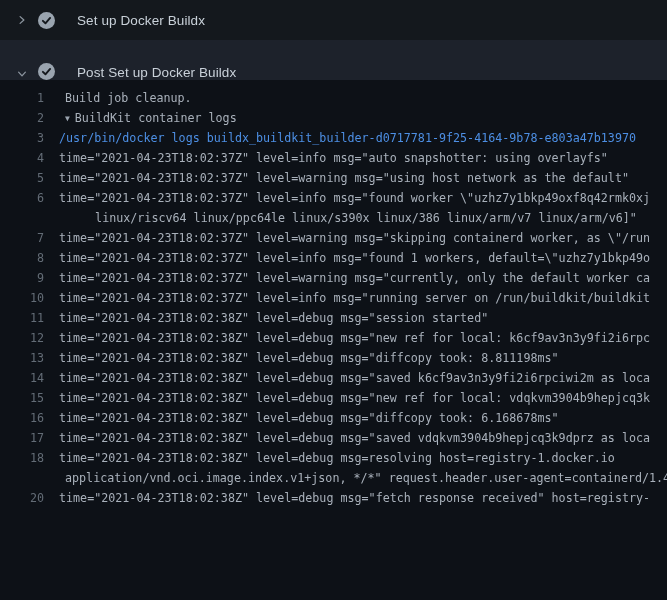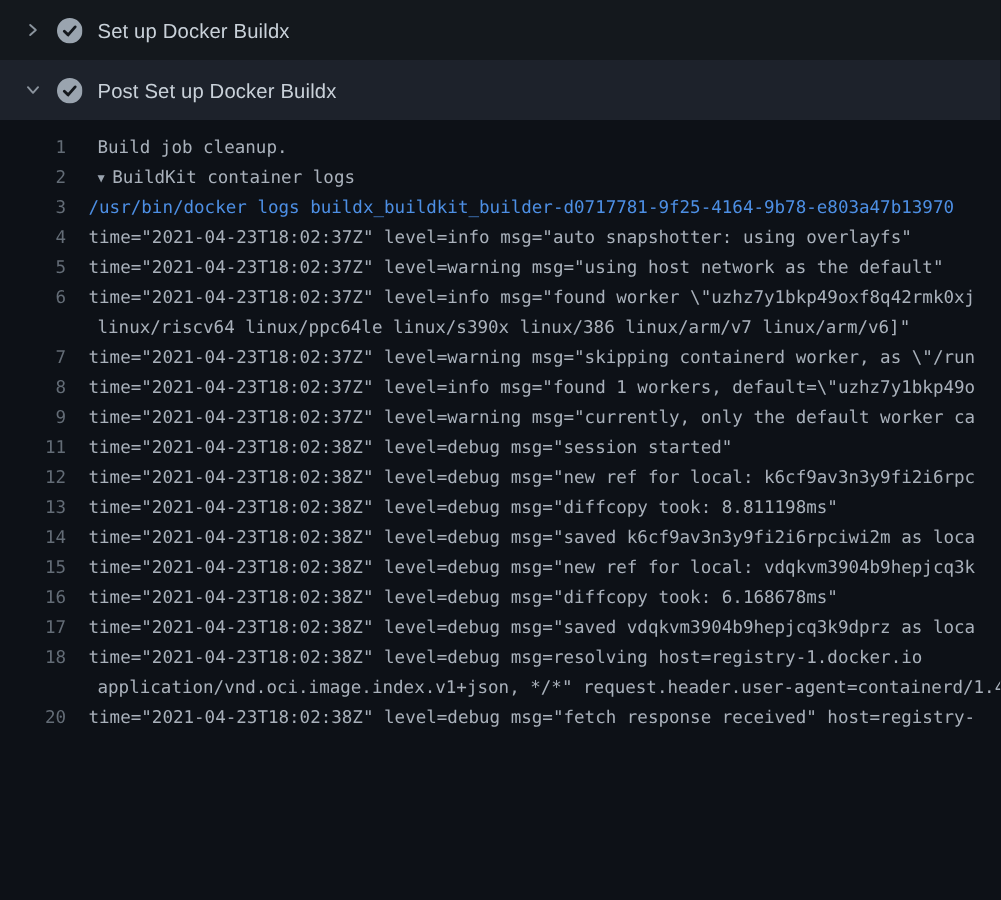--- a/index.html
+++ b/index.html
@@ -9,54 +9,54 @@
     font-family: "Liberation Sans", sans-serif;
   }
   .viewer { width: 667px; height: 600px; display: flex; flex-direction: column; }
 
   
   .steps { background: #14181d; }
   .step-header {
     height: 40px; display: flex; align-items: center;
     cursor: pointer; user-select: none;
   }
-  .step-header.expanded { background: #1d222b; }
+  .step-header.expanded { background: #1d222b; align-items: flex-end; }
   .chev {
     width: 24px; margin-left: 10px; display: flex; align-items: center; justify-content: center;
     flex: 0 0 24px;
   }
   .chev svg { display: block; transition: transform .1s; }
   .step-header.expanded .chev svg { transform: rotate(90deg); }
   .check {
     width: 17px; height: 17px; margin-left: 4px; flex: 0 0 17px;
     display: flex; align-items: center; justify-content: center;
   }
   .step-title {
-    margin-left: 10px; color: #c9d1d9; font-size: 13.5px; letter-spacing: .1px;
+    margin-left: 22px; color: #c9d1d9; font-size: 13.5px; letter-spacing: .1px;
     white-space: nowrap;
   }
 
   
   .log {
     background: #0d1117; flex: 1 1 auto; overflow: hidden;
     padding-top: 8px;
     font-family: "DejaVu Sans Mono", "Liberation Mono", monospace;
     font-size: 11.7px; line-height: 20px;
   }
   .log-line { display: flex; height: 20px; white-space: pre; }
   .log-line .num {
     flex: 0 0 44px; text-align: right; color: #636c76; user-select: none;
     cursor: pointer;
   }
   .log-line .content {
     color: #a9b1bb; overflow: hidden; white-space: pre;
     padding-left: 21px; flex: 1 1 auto;
   }
   .log-line.child .content { padding-left: 15px; }
-  .log-line.cont  .content { padding-left: 21px; }
+  .log-line.cont  .content { padding-left: 21px; text-align: center; }
   .log-line .content.command { color: #4d8fe4; }
   .group-toggle {
     display: inline-block; color: #9aa4af; font-size: 8px;
     vertical-align: 1px; margin-right: 5px; cursor: pointer;
   }
 </style>
 </head>
 <body>
 
 <div class="viewer">
@@ -137,20 +137,24 @@
   <div class="log-line child">
     <span class="num">8</span>
     <span class="content"><span>time="2021-04-23T18:02:37Z" level=info msg="found 1 workers, default=\"uzhz7y1bkp49o</span></span>
   </div>
 
   <div class="log-line child">
     <span class="num">9</span>
     <span class="content"><span>time="2021-04-23T18:02:37Z" level=warning msg="currently, only the default worker ca</span></span>
   </div>
 
+  <div class="log-line child">
+    <span class="num">10</span>
+    <span class="content"><span>time="2021-04-23T18:02:37Z" level=info msg="running server on /run/buildkit/buildkit</span></span>
+  </div>
 
   <div class="log-line child">
     <span class="num">11</span>
     <span class="content"><span>time="2021-04-23T18:02:38Z" level=debug msg="session started"</span></span>
   </div>
 
   <div class="log-line child">
     <span class="num">12</span>
     <span class="content"><span>time="2021-04-23T18:02:38Z" level=debug msg="new ref for local: k6cf9av3n3y9fi2i6rpc</span></span>
   </div>

